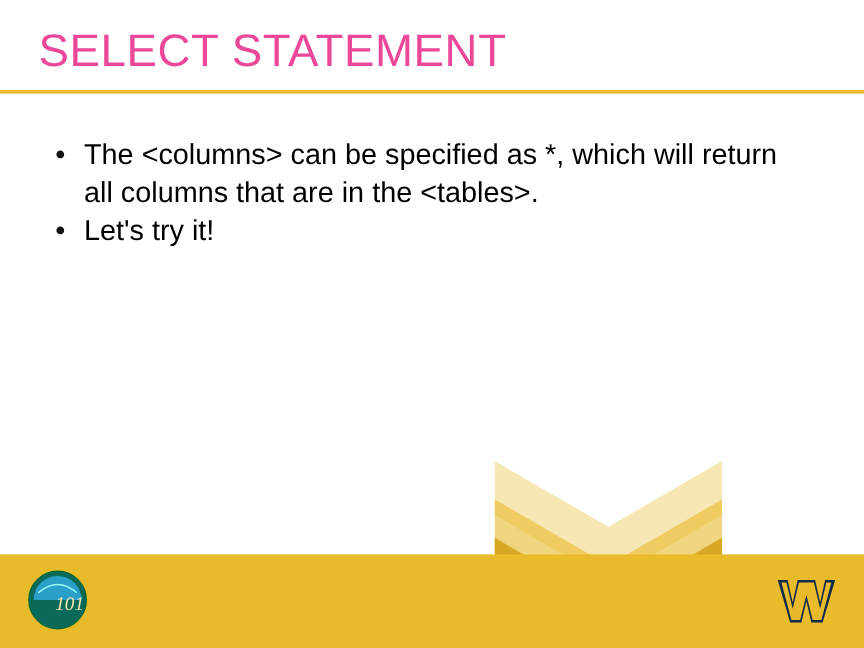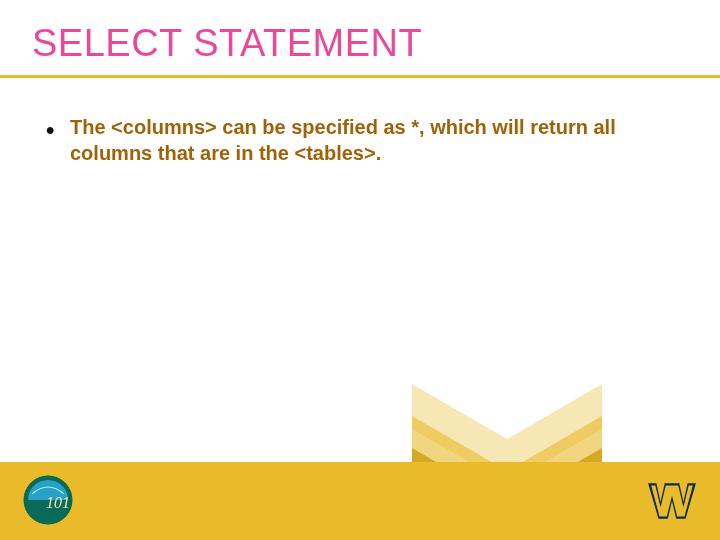--- a/index.html
+++ b/index.html
@@ -34,24 +34,23 @@
     right: 0;
     top: 75px;
     height: 3px;
     background: #e9bb2a;
   }
   .body {
     position: absolute;
     top: 115px;
     left: 42px;
     right: 60px;
-    color: #a16207;
-    font-size: 20px;
+    color: #000000;
+    font-size: 24px;
     line-height: 1.28;
-    font-weight: bold;
   }
   .body ul {
     margin: 0;
     padding: 0;
     list-style: none;
   }
   .body li {
     position: relative;
     padding-left: 28px;
     margin-bottom: 2px;
@@ -114,20 +113,21 @@
 <body>
 
 <div class="slide">
 
   <div class="title">SELECT STATEMENT</div>
   <div class="underline"></div>
 
   <div class="body">
     <ul>
       <li><span>The &lt;columns&gt; can be specified as *, which will return all columns that are in the &lt;tables&gt;.</span></li>
+      <li><span>Let's try it!</span></li>
     </ul>
   </div>
 
   <div class="chev-group">
     <div class="chev c1"></div>
     <div class="chev c2"></div>
     <div class="chev c3"></div>
   </div>
 
   <div class="footer-band"></div>

